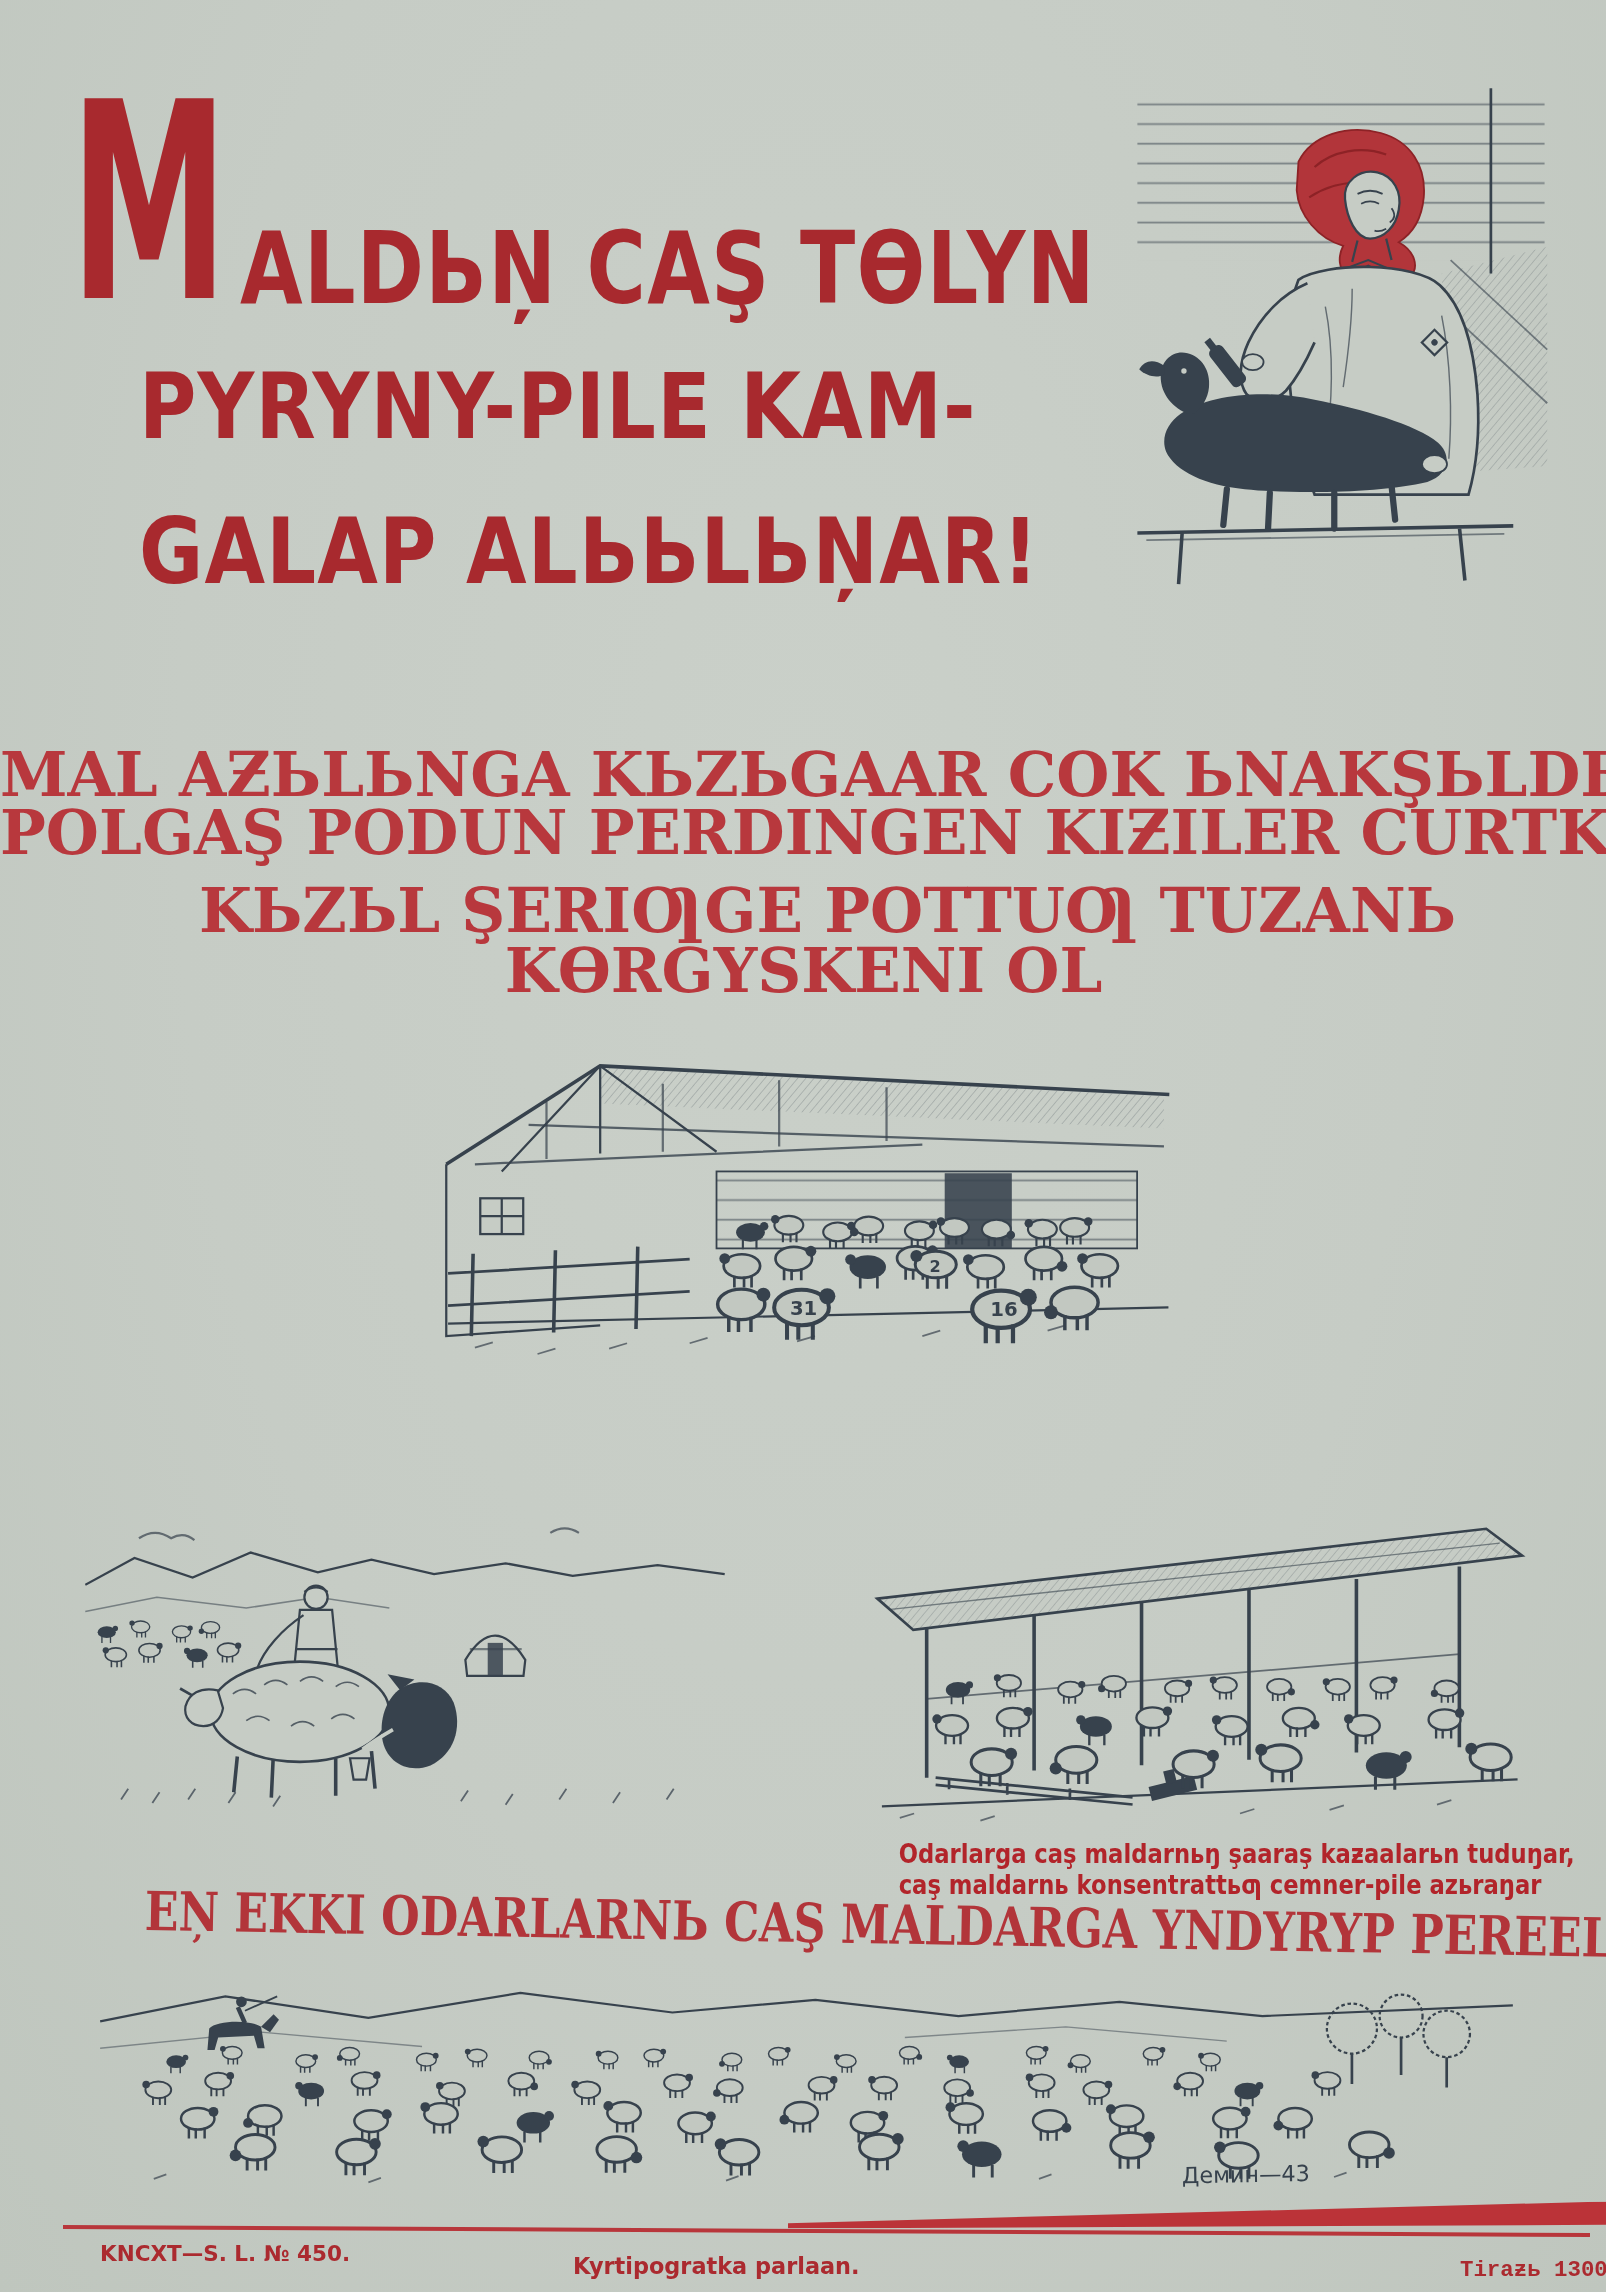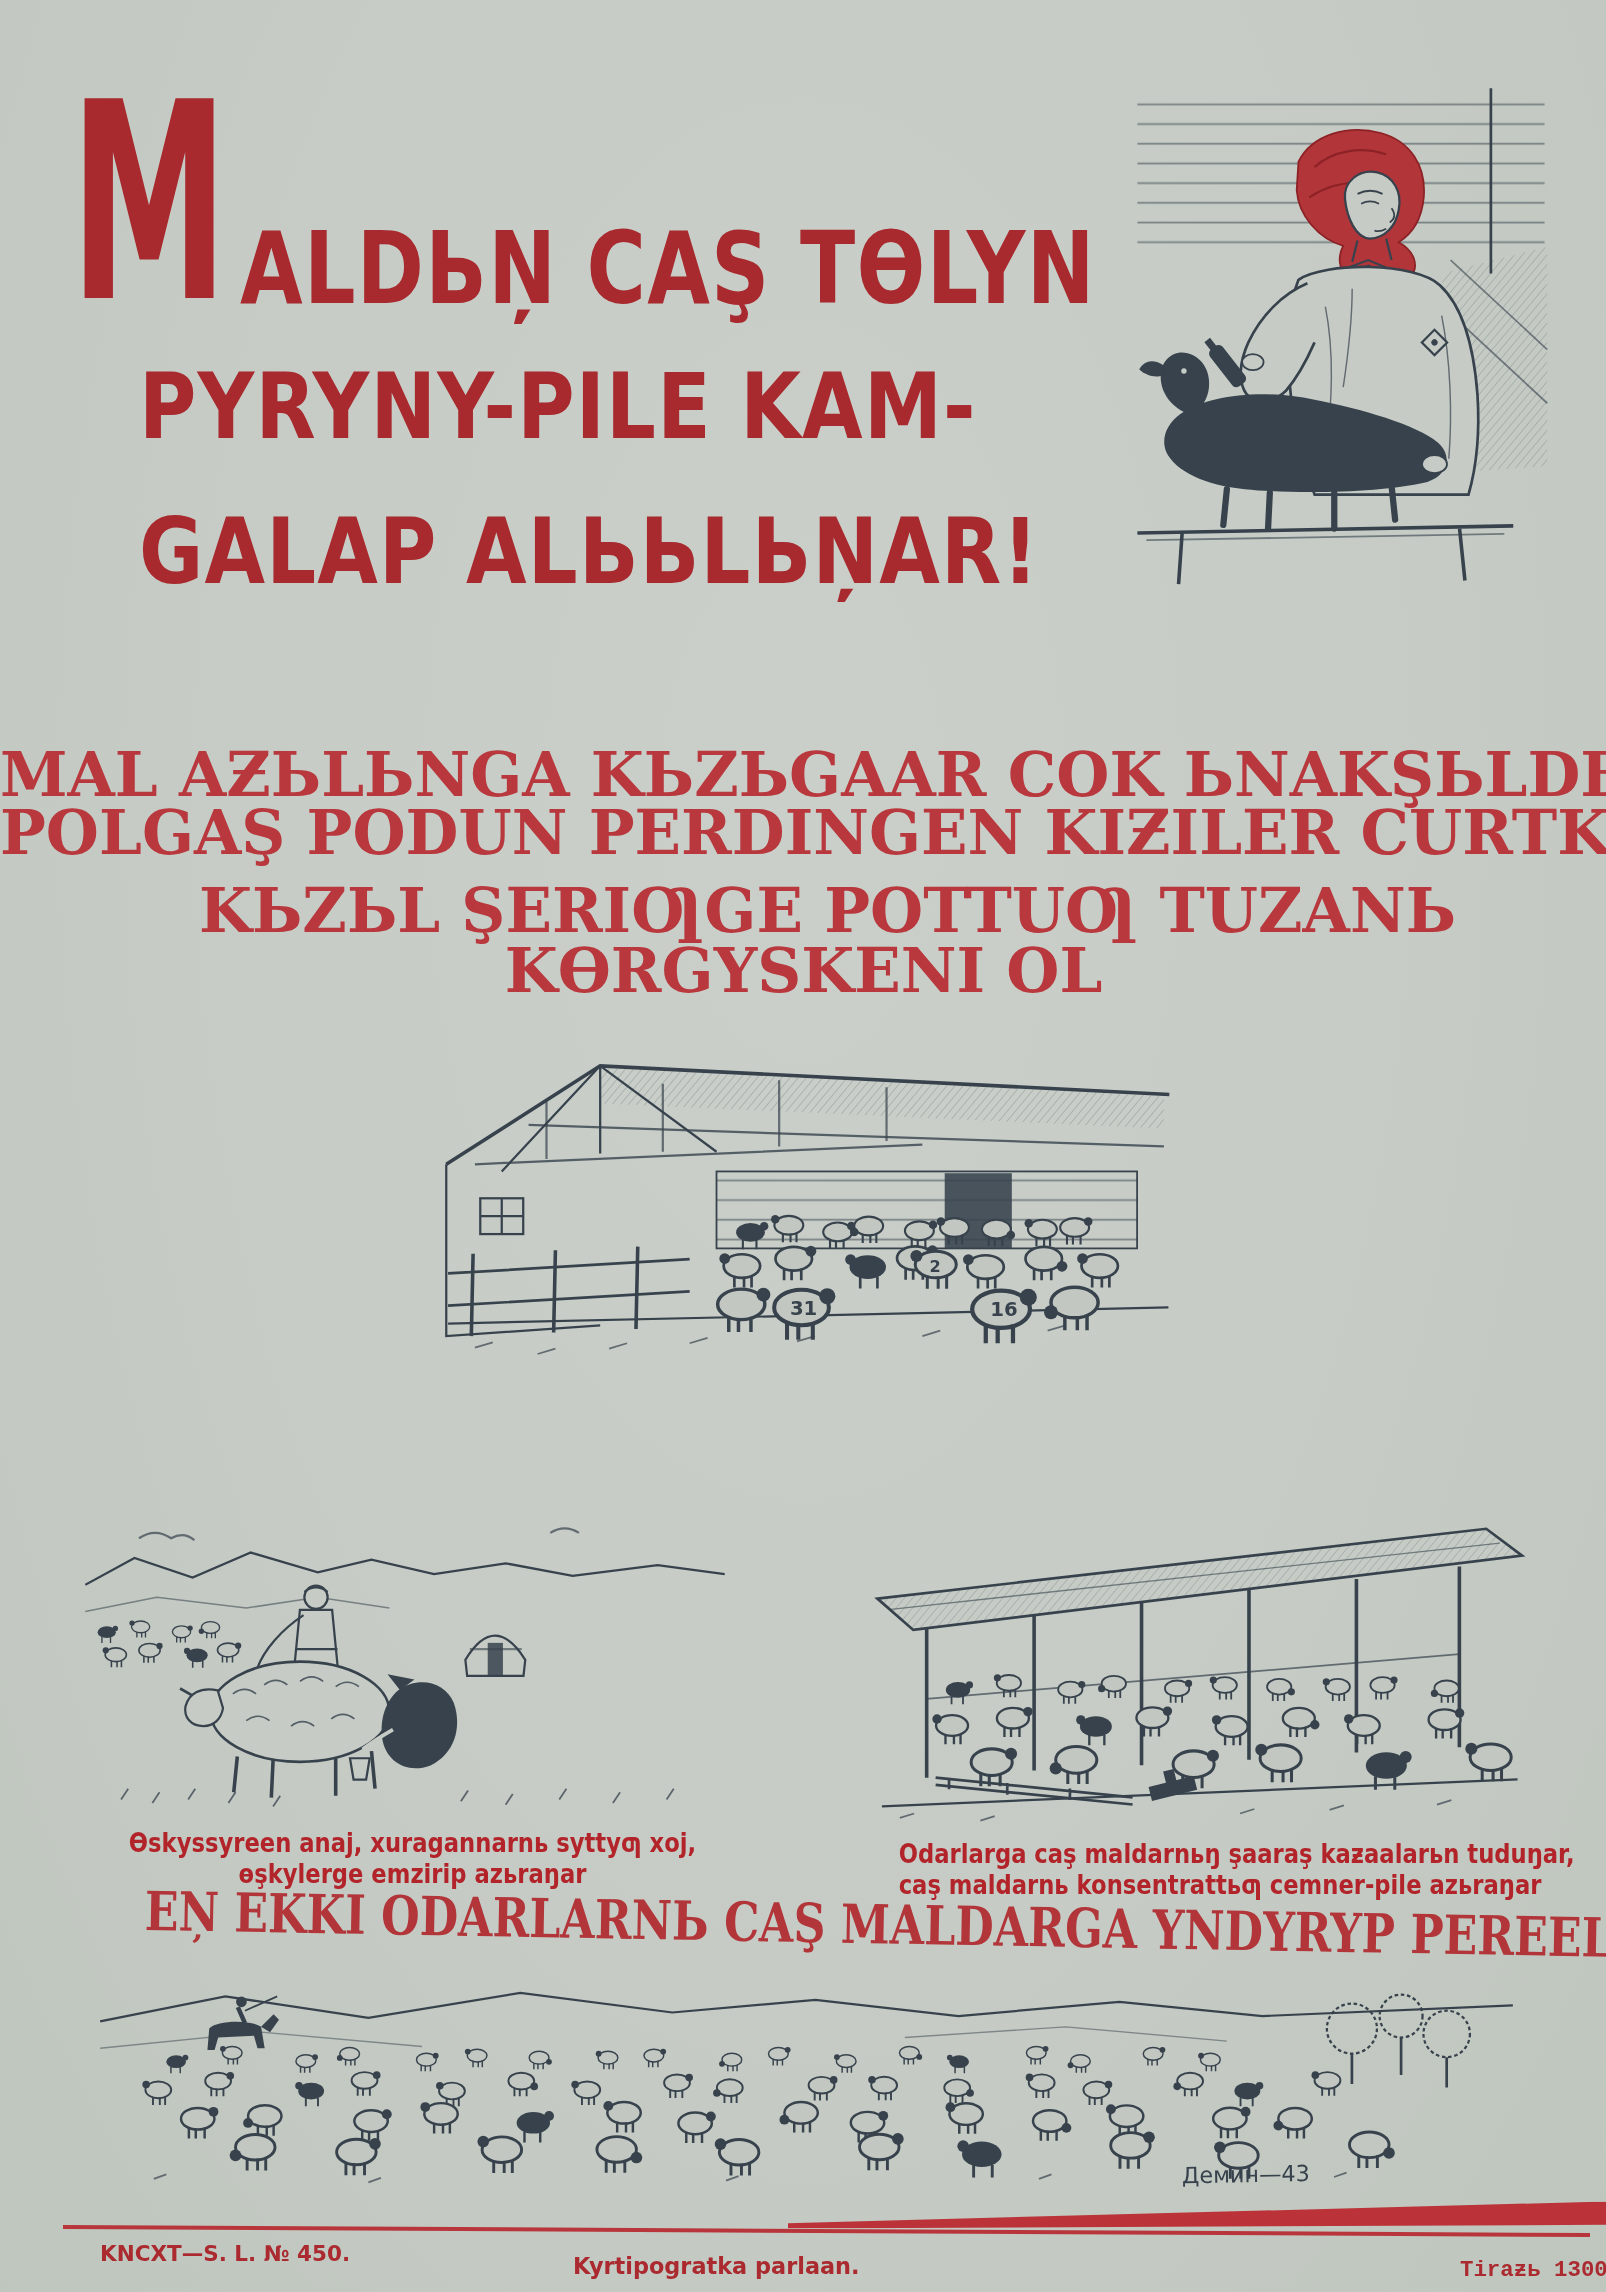--- a/index.html
+++ b/index.html
@@ -253,24 +253,20 @@
         <use href="#sheepdef" transform="translate(648.4588843909295,235.19140362059426) scale(1.05,1.05)"></use>
         <use href="#sheepdef" transform="translate(142.62558450479602,282.6836860910392) scale(1.35,1.35)"></use>
         <use href="#sheepgraze" transform="translate(237.10512916745466,280.15115868068415) scale(-1.35,1.35)"></use>
         <use href="#sheepdef" transform="translate(368.1580960289082,284.9066090590722) scale(1.35,1.35)"></use>
         <use href="#sheepdef" transform="translate(465.3609077674974,278.20444972170804) scale(-1.35,1.35)"></use>
         <use href="#sheepdark" transform="translate(583.4069325734987,286.46403200881457) scale(1.35,1.35)"></use>
         <use href="#sheepdef" transform="translate(699.9488531755263,277.1267736213967) scale(-1.35,1.35)"></use>
       </g>
   </svg>
 
-  <div class="cap" id="cap-milk">
-    <span class="ln">Ɵskyssyreen anaj, xuragannarnь syttyƣ xoj,</span>
-    <span class="ln">ɵşkylerge emzirip azьraŋar</span>
-  </div>
 
   <div class="cap" id="cap-past">
     <span class="ln">Odarlarga caş maldarnьŋ şaaraş kaƶaalarьn tuduŋar,</span>
     <span class="ln">caş maldarnь konsentrattьƣ cemner-pile azьraŋar</span>
   </div>
 
   <div id="cta">EŅ EKKI ODARLARNЬ CAŞ MALDARGA YNDYRYP PEREELIŅER!</div>
 
   <svg class="abs" style="left:99px; top:1966px;" width="1415" height="228" viewBox="0 0 1580 255">
     <g stroke="#37424d" fill="none" stroke-width="2.5">

